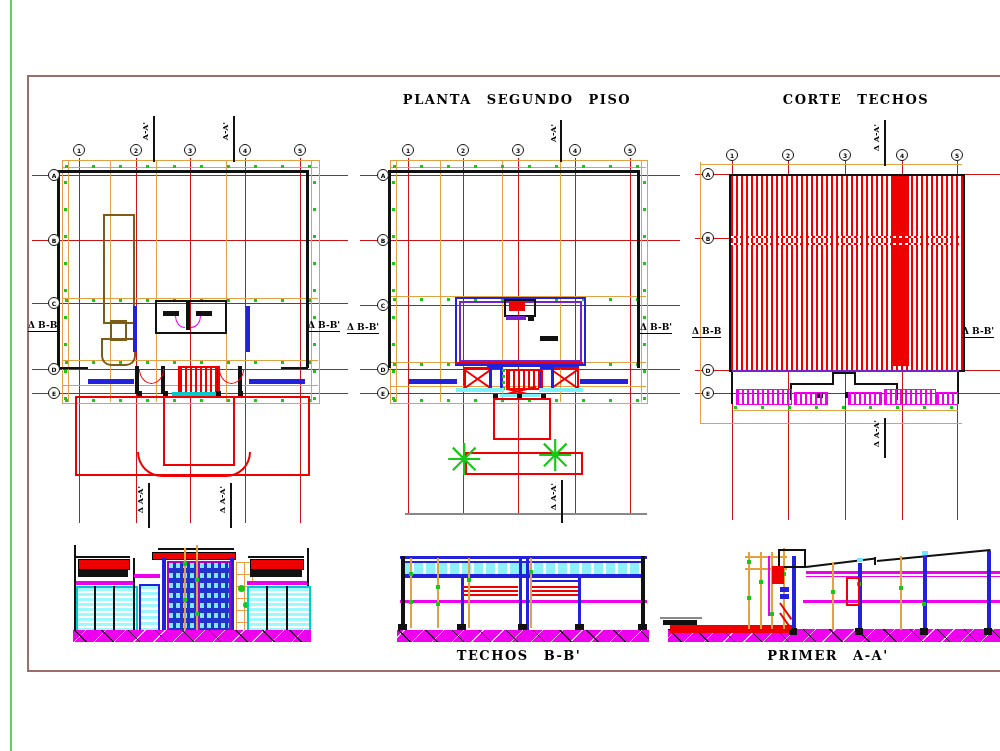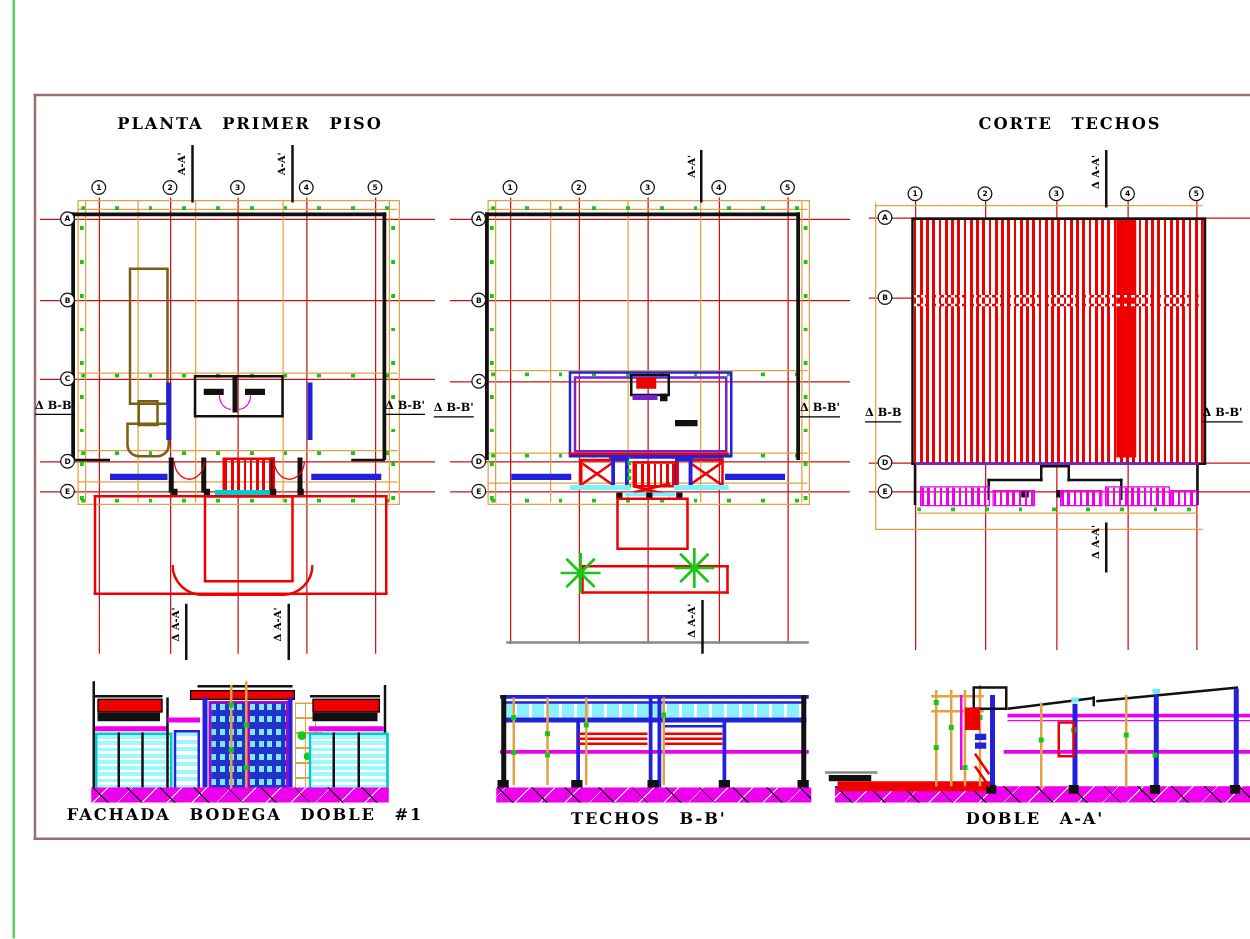--- a/index.html
+++ b/index.html
@@ -64,25 +64,24 @@
 </head>
 <body>
 
 <div id="canvas">
 
   <div class="a" style="left:10px;top:0;width:2px;height:751px;background:var(--sheet_green);"></div>
   <div class="a" style="left:27px;top:75px;width:973px;height:2px;background:var(--frame);"></div>
   <div class="a" style="left:27px;top:75px;width:2px;height:597px;background:var(--frame);"></div>
   <div class="a" style="left:27px;top:670px;width:973px;height:2px;background:var(--frame);"></div>
 
-  <div class="t" style="left:200px;top:92px;">PLANTA PRIMER PISO</div>
+  <div class="t" style="left:517px;top:92px;">PLANTA SEGUNDO PISO</div>
   <div class="t" style="left:856px;top:92px;">CORTE TECHOS</div>
-  <div class="t" style="left:196px;top:645px;">FACHADA BODEGA DOBLE #1</div>
   <div class="t" style="left:519px;top:648px;">TECHOS B-B'</div>
-  <div class="t" style="left:828px;top:648px;">DOBLE A-A'</div>
+  <div class="t" style="left:828px;top:648px;">PRIMER A-A'</div>
 
   <div>
     <div class="vl" style="left:79px;top:158px;height:365px;"></div>
     <div class="vl" style="left:136px;top:158px;height:365px;"></div>
     <div class="vl" style="left:190px;top:158px;height:365px;"></div>
     <div class="vl" style="left:245px;top:158px;height:365px;"></div>
     <div class="vl" style="left:300px;top:158px;height:365px;"></div>
     <div class="hl" style="left:32px;top:175px;width:316px;"></div>
     <div class="hl" style="left:32px;top:240px;width:316px;"></div>
     <div class="hl" style="left:32px;top:303px;width:316px;"></div>

